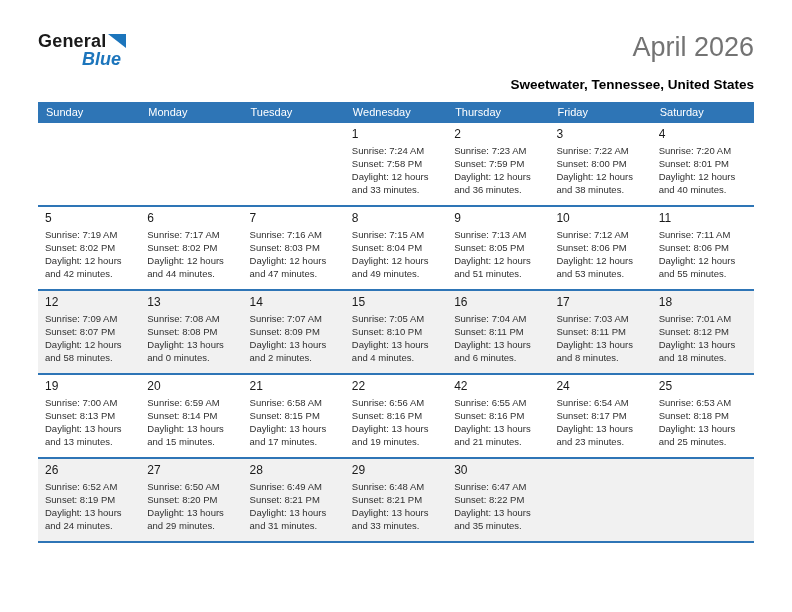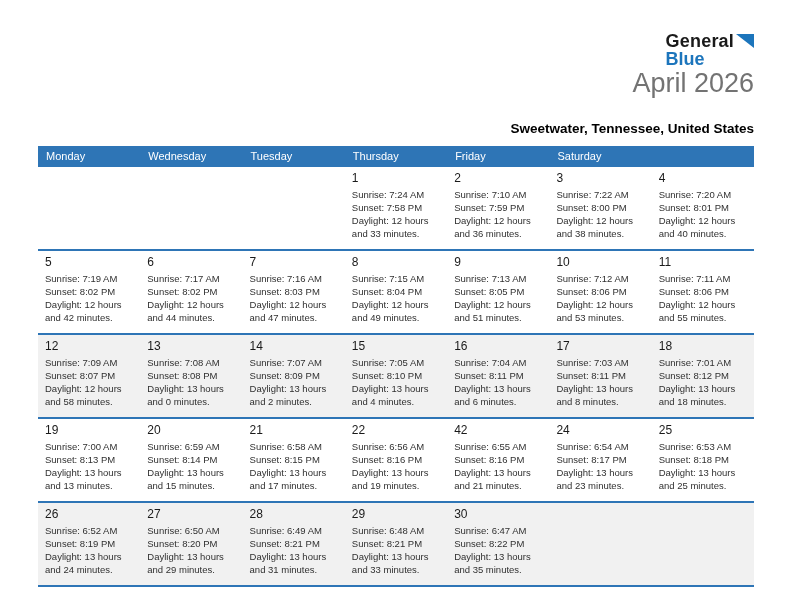--- a/index.html
+++ b/index.html
@@ -9,23 +9,22 @@
     background: #ffffff;
     font-family: "Liberation Sans", sans-serif;
     overflow: hidden;
   }
   .page { width: 792px; height: 612px; position: relative; }
 
   
   .top {
     display: flex;
     justify-content: space-between;
-    align-items: flex-end;
+    align-items: flex-start;
     padding: 32px 38px 0 38px;
-    flex-direction: column;
   }
   .logo { line-height: 1; }
   .logo-line1 { display: flex; align-items: flex-start; }
   .logo-general {
     font-size: 18px;
     font-weight: bold;
     color: #1a1a1a;
     letter-spacing: 0.2px;
   }
   .logo-triangle {
@@ -33,33 +32,35 @@
     width: 0; height: 0;
     border-top: 14px solid var(--logo-blue, #1C75BC);
     border-left: 18px solid transparent;
     margin-left: 2px;
     margin-top: 2px;
   }
   .logo-blue {
     font-size: 18px;
     font-weight: bold;
     color: var(--logo-blue, #1C75BC);
+    margin-left: 44px;
     margin-top: 0px;
+    font-style: italic;
   }
   .titles { text-align: right; }
   .title {
     font-size: 27px;
     font-weight: 400;
     color: #737373;
   }
   .subtitle {
     font-size: 13.5px;
     font-weight: bold;
     color: #000000;
-    margin-top: 22px;
+    margin-top: 14px;
   }
 
   
   .calendar { margin: 10px 38px 0 38px; }
   .weekday-row {
     display: grid;
     grid-template-columns: repeat(7, 1fr);
     background: var(--header-bg, #2E75B6);
   }
   .weekday-cell {
@@ -100,42 +101,43 @@
       <div class="logo-blue">Blue</div>
     </div>
     <div class="titles">
       <div class="title">April 2026</div>
       <div class="subtitle">Sweetwater, Tennessee, United States</div>
     </div>
   </div>
 
   <div class="calendar">
     <div class="weekday-row" id="weekday-row">
+        <div class="weekday-cell">Sunday</div>
         <div class="weekday-cell">Monday</div>
+        <div class="weekday-cell">Tuesday</div>
         <div class="weekday-cell">Wednesday</div>
-        <div class="weekday-cell">Tuesday</div>
         <div class="weekday-cell">Thursday</div>
         <div class="weekday-cell">Friday</div>
         <div class="weekday-cell">Saturday</div>
       </div>
     <div id="weeks">
         <div class="week-row">
           <div class="day-cell"></div>
           <div class="day-cell"></div>
           <div class="day-cell"></div>
           <div class="day-cell">
             <div class="day-num">1</div>
             <div class="day-line">Sunrise: 7:24 AM</div>
             <div class="day-line">Sunset: 7:58 PM</div>
             <div class="day-line">Daylight: 12 hours</div>
             <div class="day-line">and 33 minutes.</div>
           </div>
           <div class="day-cell">
             <div class="day-num">2</div>
-            <div class="day-line">Sunrise: 7:10 AM</div>
+            <div class="day-line">Sunrise: 7:23 AM</div>
             <div class="day-line">Sunset: 7:59 PM</div>
             <div class="day-line">Daylight: 12 hours</div>
             <div class="day-line">and 36 minutes.</div>
           </div>
           <div class="day-cell">
             <div class="day-num">3</div>
             <div class="day-line">Sunrise: 7:22 AM</div>
             <div class="day-line">Sunset: 8:00 PM</div>
             <div class="day-line">Daylight: 12 hours</div>
             <div class="day-line">and 38 minutes.</div>

